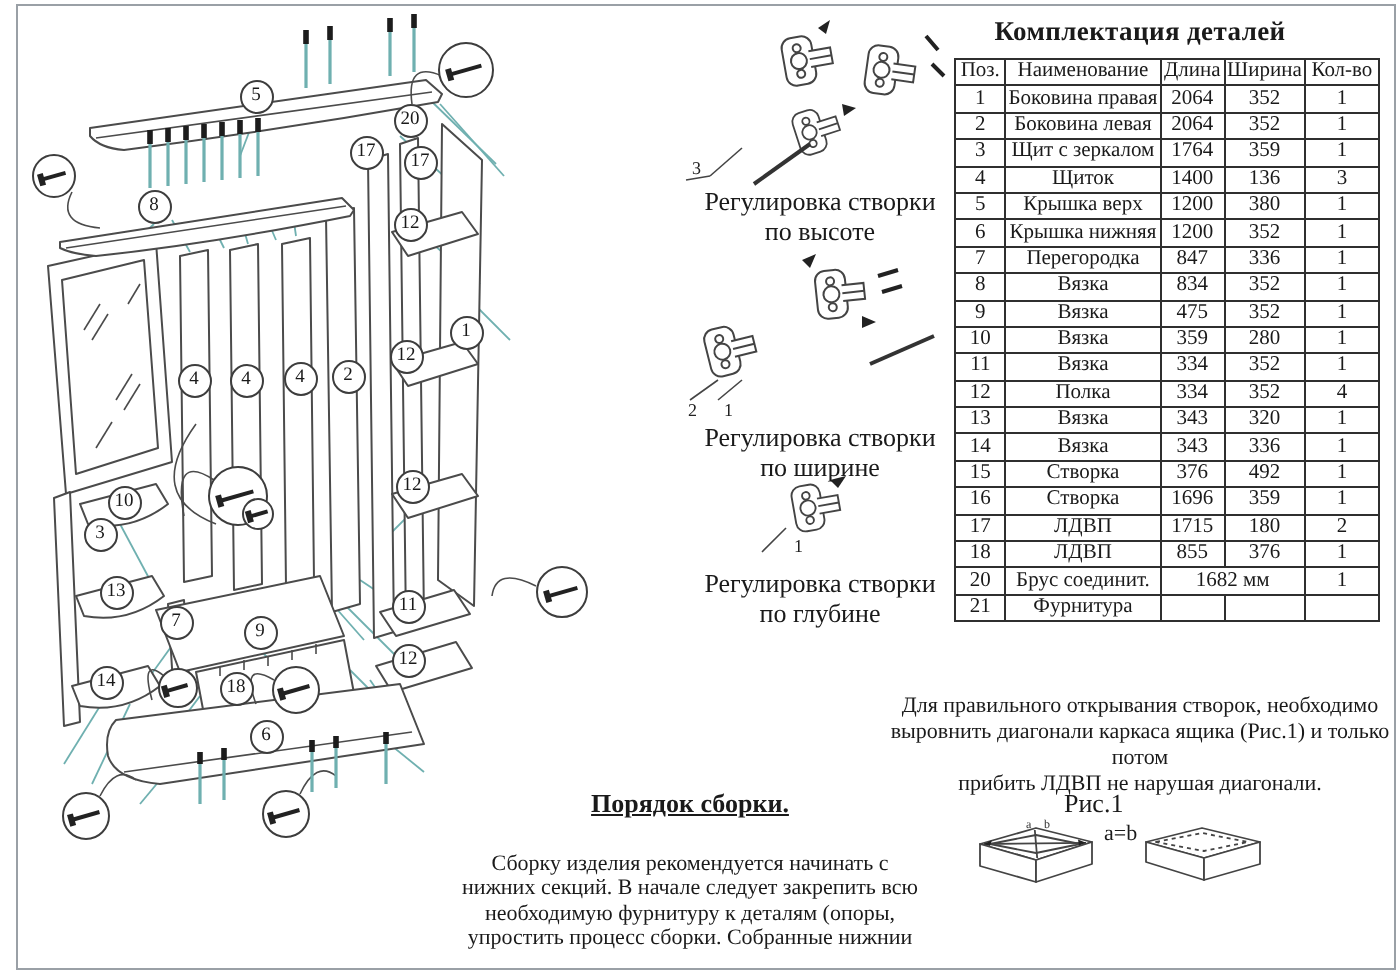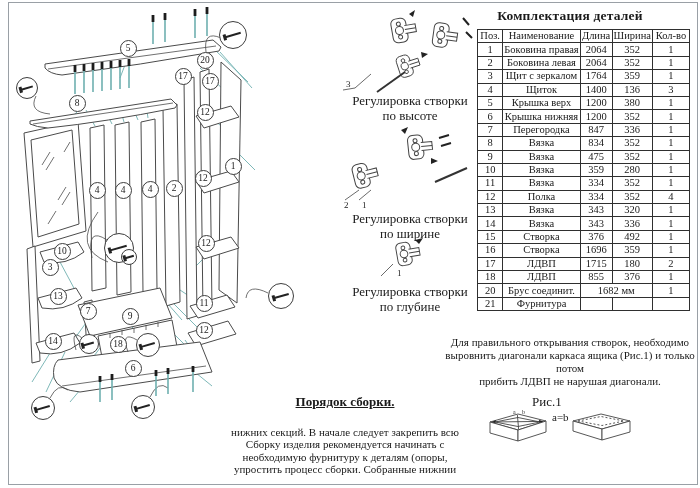--- a/index.html
+++ b/index.html
@@ -6,21 +6,21 @@
   #stage{position:relative;width:700px;height:488px;background:#fff;overflow:hidden;
          font-family:"Liberation Serif","DejaVu Serif",serif;color:#1a1a1a;}
   .pborder{position:absolute;left:8px;top:2px;width:688px;height:481px;border:1px solid #9aa0a6;pointer-events:none;}
   
   #table-wrap{position:absolute;left:477px;top:8px;width:186px;}
   .tbl-title{font-weight:bold;font-size:13.5px;text-align:center;margin-bottom:5px;letter-spacing:.2px;}
   table.parts{border-collapse:collapse;width:213px;font-size:10.5px;}
   table.parts th,table.parts td{border:1px solid #2f2f2f;padding:0 1px;text-align:center;
       height:12.4px;line-height:12px;font-weight:normal;white-space:nowrap;overflow:hidden;}
   
-  .note{position:absolute;left:444px;top:336px;width:252px;text-align:center;font-size:11px;line-height:13px;}
+  .note{position:absolute;left:444px;top:347px;width:252px;text-align:center;font-size:11px;line-height:13px;}
   
   .fig1-title{position:absolute;left:532px;top:394px;width:60px;text-align:left;font-size:13px;}
   .fig1-formula{position:absolute;left:552px;top:411px;font-size:11px;}
   
   .assembly{position:absolute;left:230px;top:396px;width:230px;text-align:center;font-size:11px;line-height:12.6px;}
   .assembly .head{font-weight:bold;text-decoration:underline;font-size:13px;margin-bottom:17px;}
   
   .cap{position:absolute;left:336px;width:148px;text-align:center;font-size:13px;line-height:15px;}
   
   .callout{position:absolute;width:17px;height:17px;border:1px solid #3d3d3d;border-radius:50%;
@@ -461,18 +461,18 @@
       <path d="M98,13 L121,8.5 L144,13 L122,17.5 Z" stroke-dasharray="2,2" fill="none"></path>
       <path d="M93,13 L93,23 L122,32 L122,21 Z"></path>
       <path d="M122,21 L122,32 L150,24 L150,13 Z"></path>
     </g>
     <text x="33" y="6" font-size="6" fill="#333">a</text>
     <text x="42" y="6" font-size="6" fill="#333">b</text>
   </svg>
 
   <div class="assembly">
     <div class="head">Порядок сборки.</div>
+    <div>Сборку изделия рекомендуется начинать с</div>
     <div>нижних секций. В начале следует закрепить всю</div>
-    <div>Сборку изделия рекомендуется начинать с</div>
     <div>необходимую фурнитуру к деталям (опоры,</div>
     <div>упростить процесс сборки. Собранные нижнии</div>
   </div>
 </div>
 
 </body></html>

